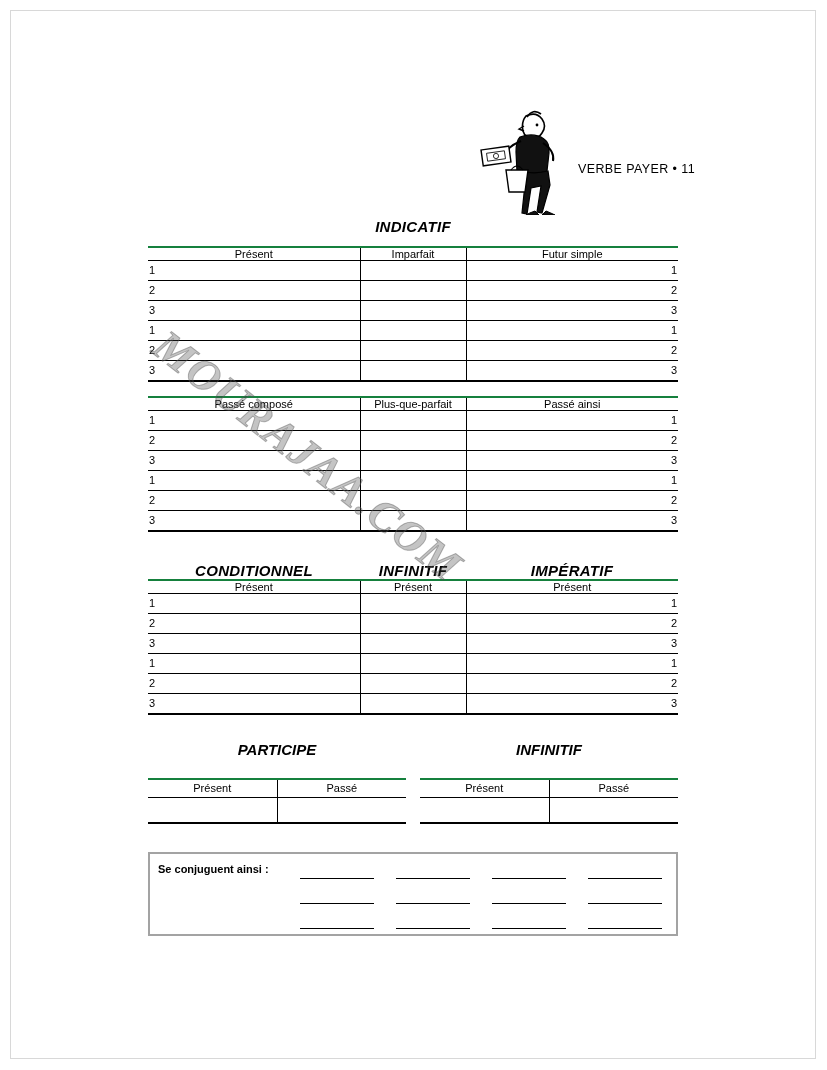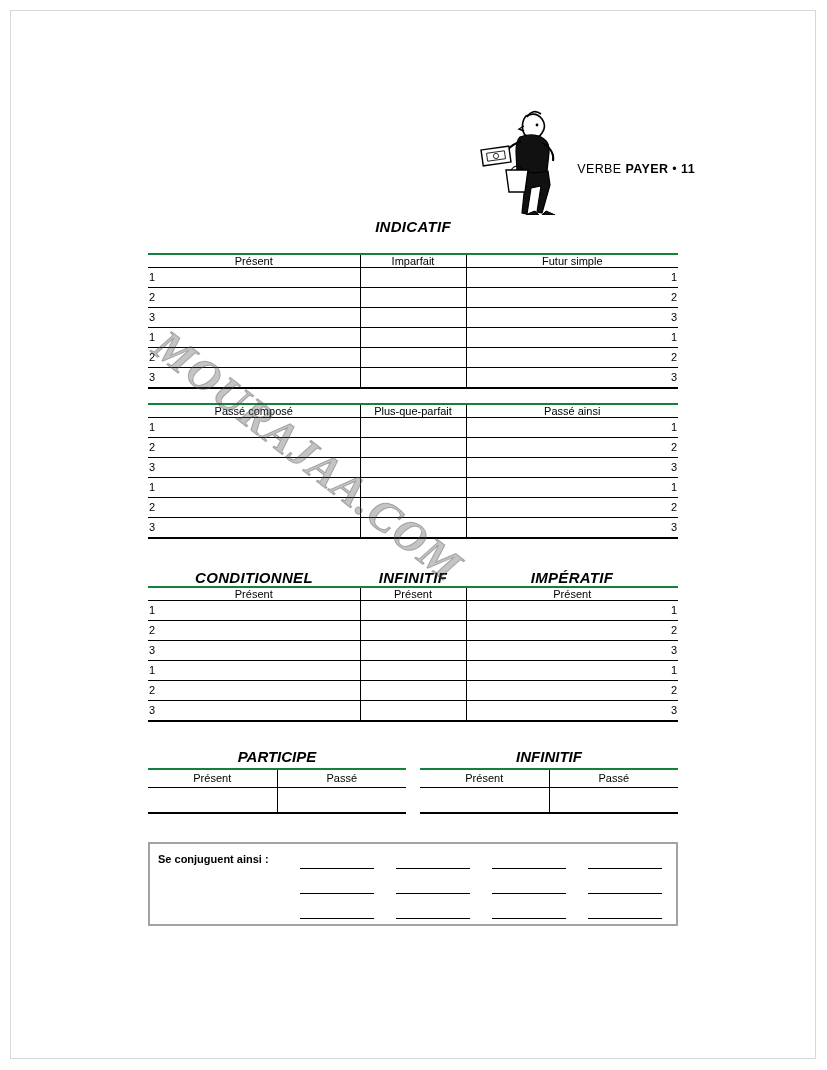--- a/index.html
+++ b/index.html
@@ -21,35 +21,35 @@
 
   
   .header {
     position:absolute; left:455px; top:110px; width:240px; height:100px;
   }
   .header-label {
     position:absolute; right:0; top:52px;
     font-size:12.5px; letter-spacing:0.4px;
     white-space:nowrap;
   }
-  .header-label b { font-weight:bold; }
+  .header-label b { font-weight:normal; }
   .man { position:absolute; left:25px; top:0; }
 
   
   .sheet {
     position:absolute; left:148px; top:218px; width:530px;
   }
 
   .sec-title {
     text-align:center;
     font-style:italic;
     font-weight:bold;
     font-size:15px;
     letter-spacing:0.3px;
-    padding-bottom:18px;
+    padding-bottom:11px;
   }
 
   table.grid {
     width:100%; border-collapse:collapse; table-layout:fixed;
   }
   table.grid td {
     padding:0; margin:0;
   }
 
   .thick-top { border-top:2px solid #15803d; }
@@ -80,21 +80,21 @@
 
   .gap-sm { height:14px; }
   .gap-md { height:26px; }
   .gap-lg { height:30px; }
 
   
   .pi-wrap { display:flex; justify-content:space-between; }
   .pi-box { width:258px; }
   .pi-title {
     text-align:center; font-style:italic; font-weight:bold;
-    font-size:15px; padding-bottom:3px;
+    font-size:15px; padding-bottom:20px;
   }
   .pi-table { width:100%; border-collapse:collapse; table-layout:fixed; }
   .pi-table td.h {
     text-align:center; font-size:11px; padding:2px 0 3px 0;
     border-bottom:1px solid #000;
   }
   .pi-table td.b { height:22px; }
   .pi-mid { border-right:1px solid #000; }
 
   

